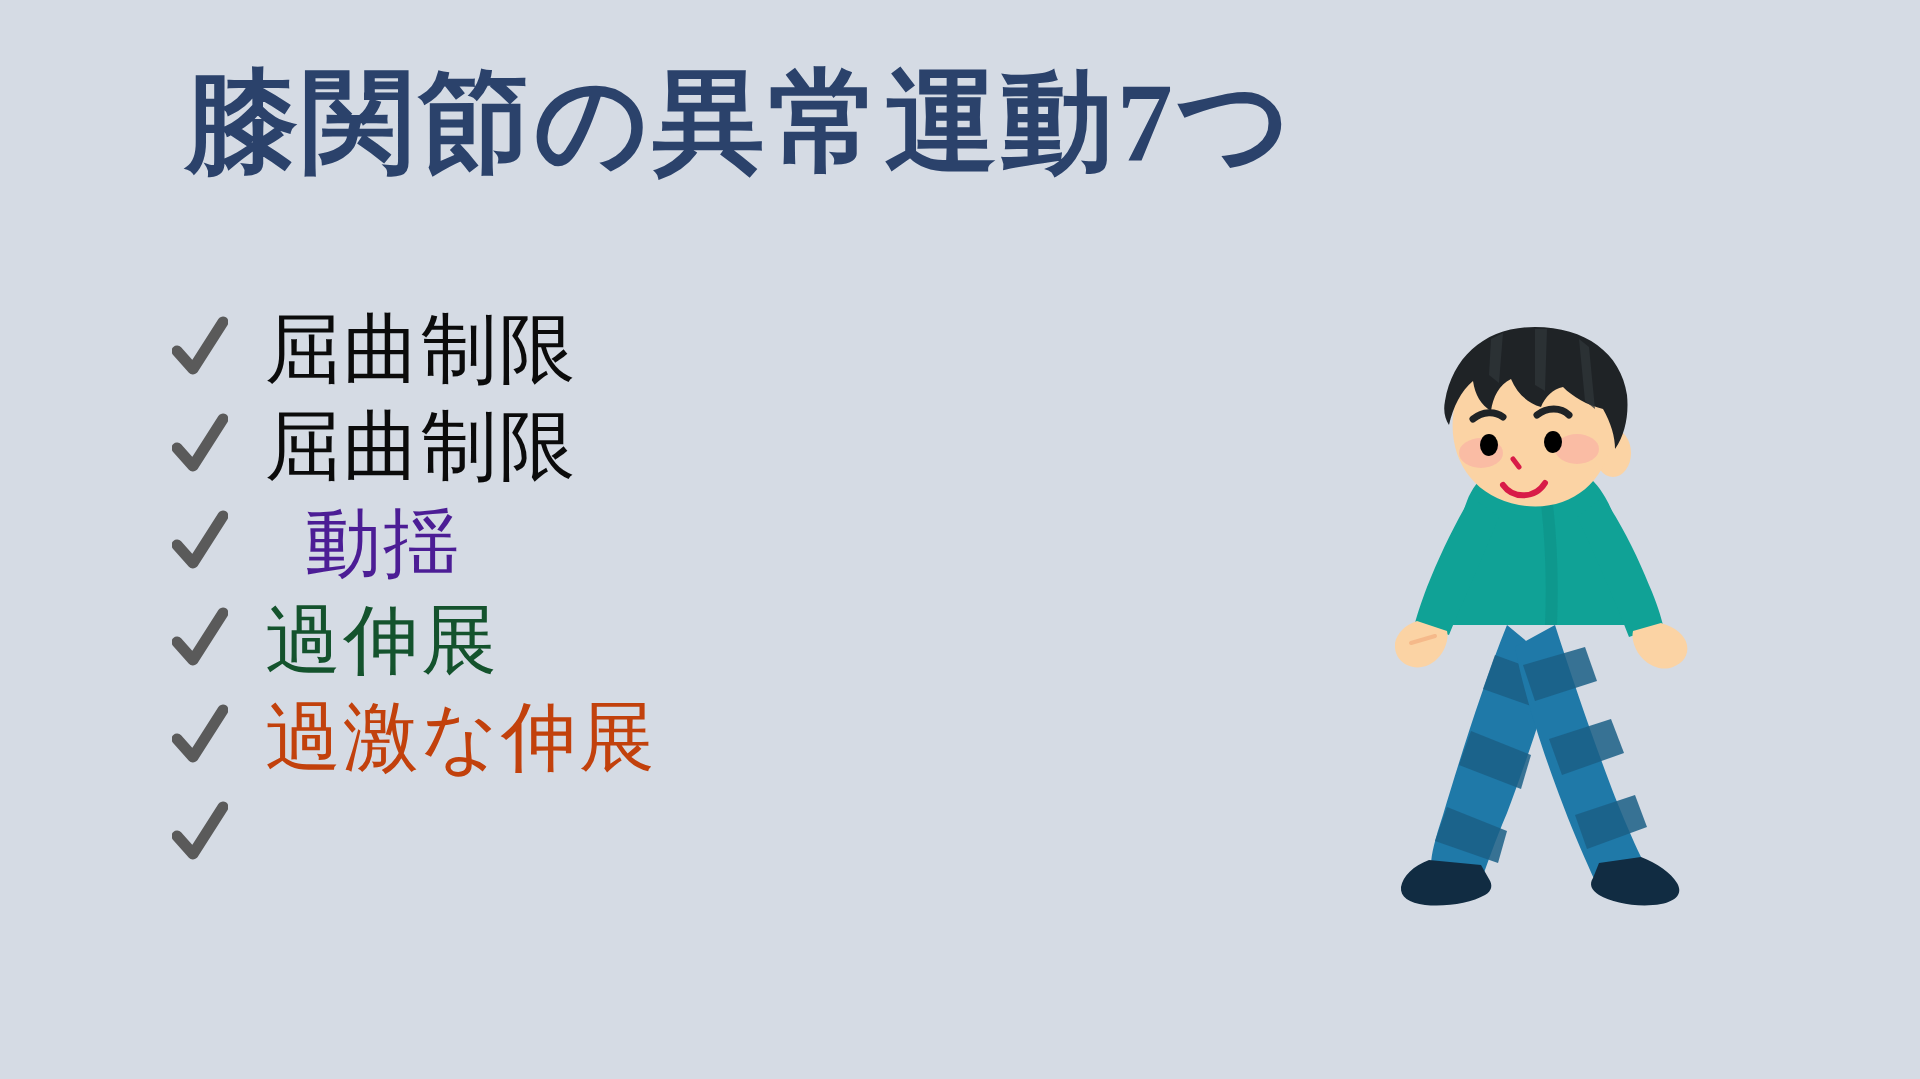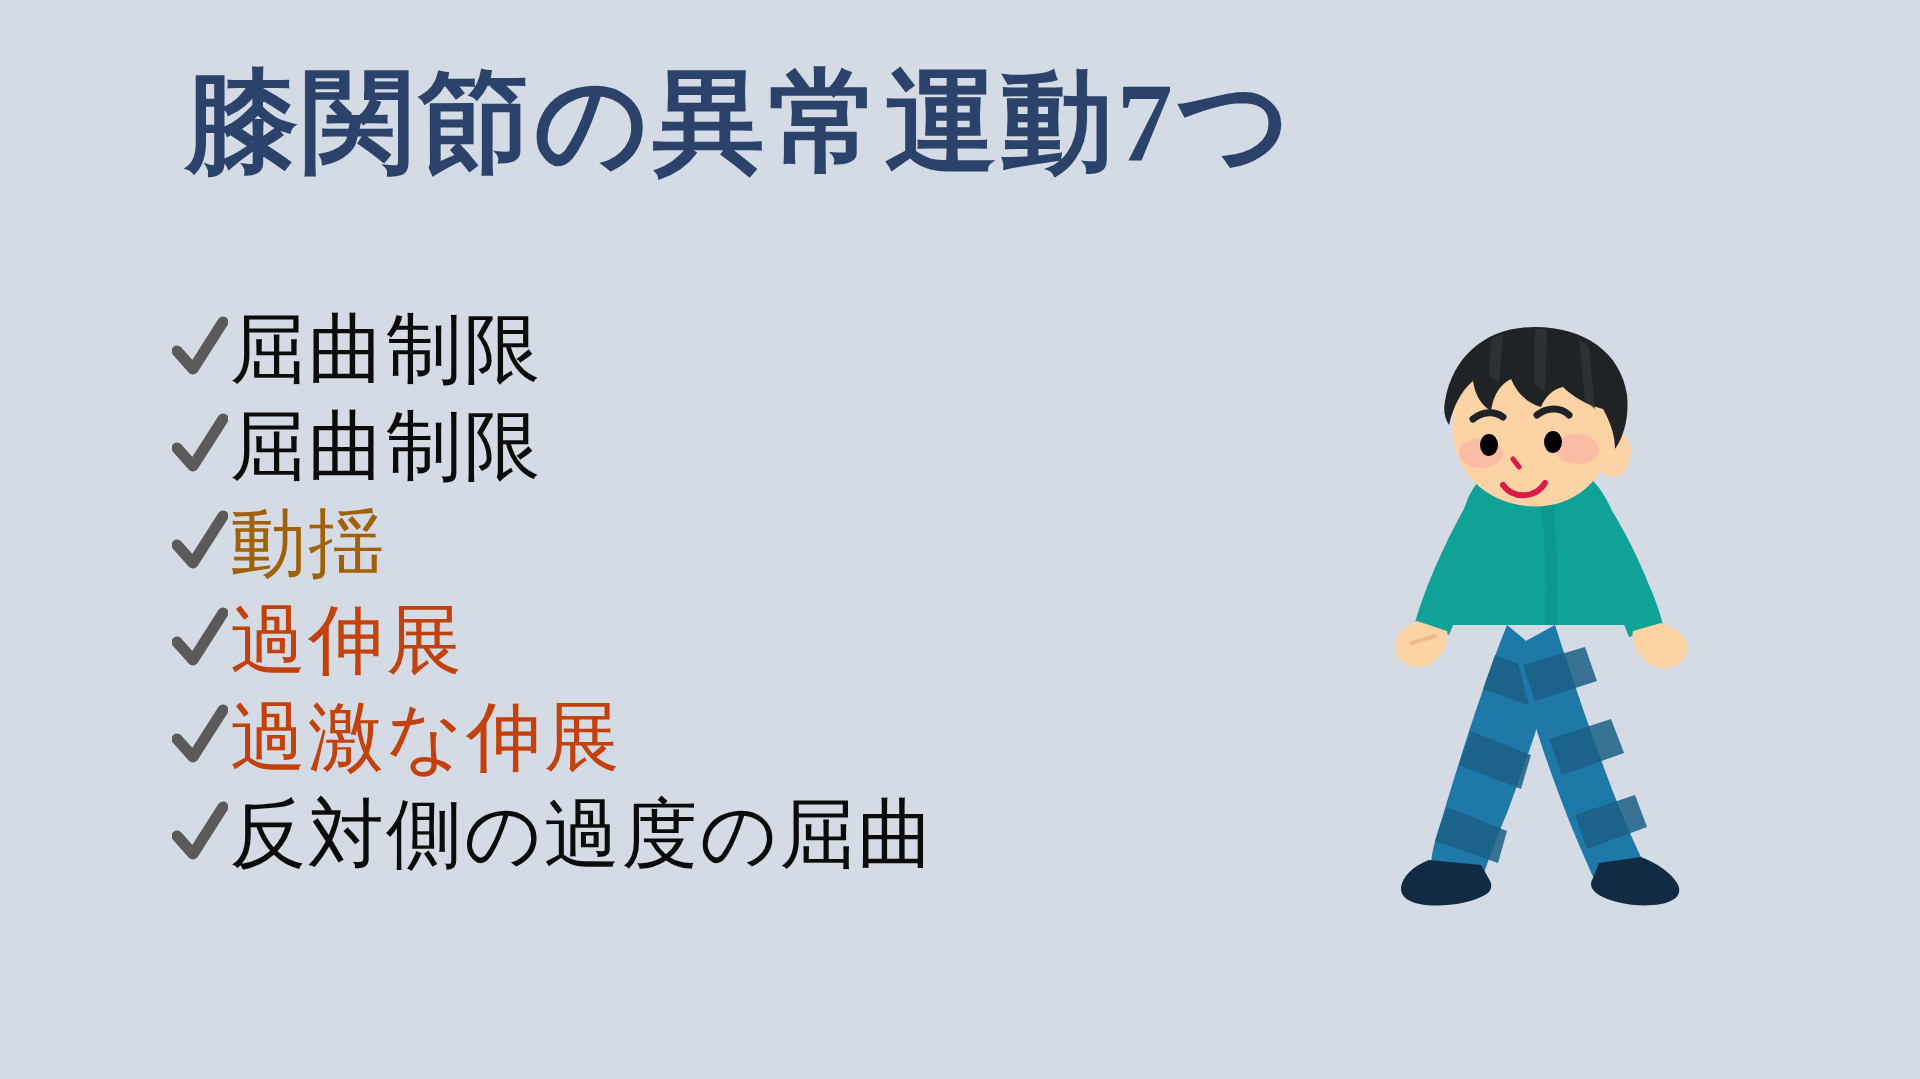--- a/index.html
+++ b/index.html
@@ -42,20 +42,21 @@
     position: absolute;
     left: 172px;
     top: 300px;
     width: 1180px;
   }
   .list-item {
     display: flex;
     align-items: center;
     height: 97px;
     white-space: nowrap;
+    gap: 35px;
   }
   .check-icon {
     flex: 0 0 auto;
     width: 56px;
     height: 70px;
     margin-right: 2px;
     display: block;
   }
   .item-label {
     font-family: "Liberation Serif", "DejaVu Serif", serif;
@@ -105,48 +106,47 @@
       </span>
       <span class="item-label" style="color: rgb(11, 11, 11);">屈曲制限</span>
     </div>
 
     <div class="list-item">
       <span class="check-icon">
         <svg viewBox="0 0 56 70" xmlns="http://www.w3.org/2000/svg">
           <path d="M5 37 L21 55 L51 8" fill="none" stroke="#5a5a5a" stroke-width="11" stroke-linecap="round" stroke-linejoin="round"></path>
         </svg>
       </span>
-      <span class="item-label" style="color: #a16207;">動揺</span>
-    </div>
-
-    <div class="list-item">
-      <span class="check-icon">
-        <svg viewBox="0 0 56 70" xmlns="http://www.w3.org/2000/svg">
-          <path d="M5 37 L21 55 L51 8" fill="none" stroke="#5a5a5a" stroke-width="11" stroke-linecap="round" stroke-linejoin="round"></path>
-        </svg>
-      </span>
-      <span class="item-label" style="color: #c2410c;">過伸展</span>
+      <span class="item-label" style="color: #4c1d95; margin-left: 40px;">動揺</span>
+    </div>
+
+    <div class="list-item">
+      <span class="check-icon">
+        <svg viewBox="0 0 56 70" xmlns="http://www.w3.org/2000/svg">
+          <path d="M5 37 L21 55 L51 8" fill="none" stroke="#5a5a5a" stroke-width="11" stroke-linecap="round" stroke-linejoin="round"></path>
+        </svg>
+      </span>
+      <span class="item-label" style="color: #14532d;">過伸展</span>
     </div>
 
     <div class="list-item">
       <span class="check-icon">
         <svg viewBox="0 0 56 70" xmlns="http://www.w3.org/2000/svg">
           <path d="M5 37 L21 55 L51 8" fill="none" stroke="#5a5a5a" stroke-width="11" stroke-linecap="round" stroke-linejoin="round"></path>
         </svg>
       </span>
       <span class="item-label" style="color: #c2410c;">過激な伸展</span>
     </div>
 
     <div class="list-item">
       <span class="check-icon">
         <svg viewBox="0 0 56 70" xmlns="http://www.w3.org/2000/svg">
           <path d="M5 37 L21 55 L51 8" fill="none" stroke="#5a5a5a" stroke-width="11" stroke-linecap="round" stroke-linejoin="round"></path>
         </svg>
       </span>
-      <span class="item-label" style="color: rgb(11, 11, 11);">反対側の過度の屈曲</span>
     </div>
 
   </div>
 
   <div id="illustration">
     <svg viewBox="0 0 320 635" xmlns="http://www.w3.org/2000/svg">
 
       <g>
         <path d="M112 300
                  C 88 360, 66 430, 48 490

